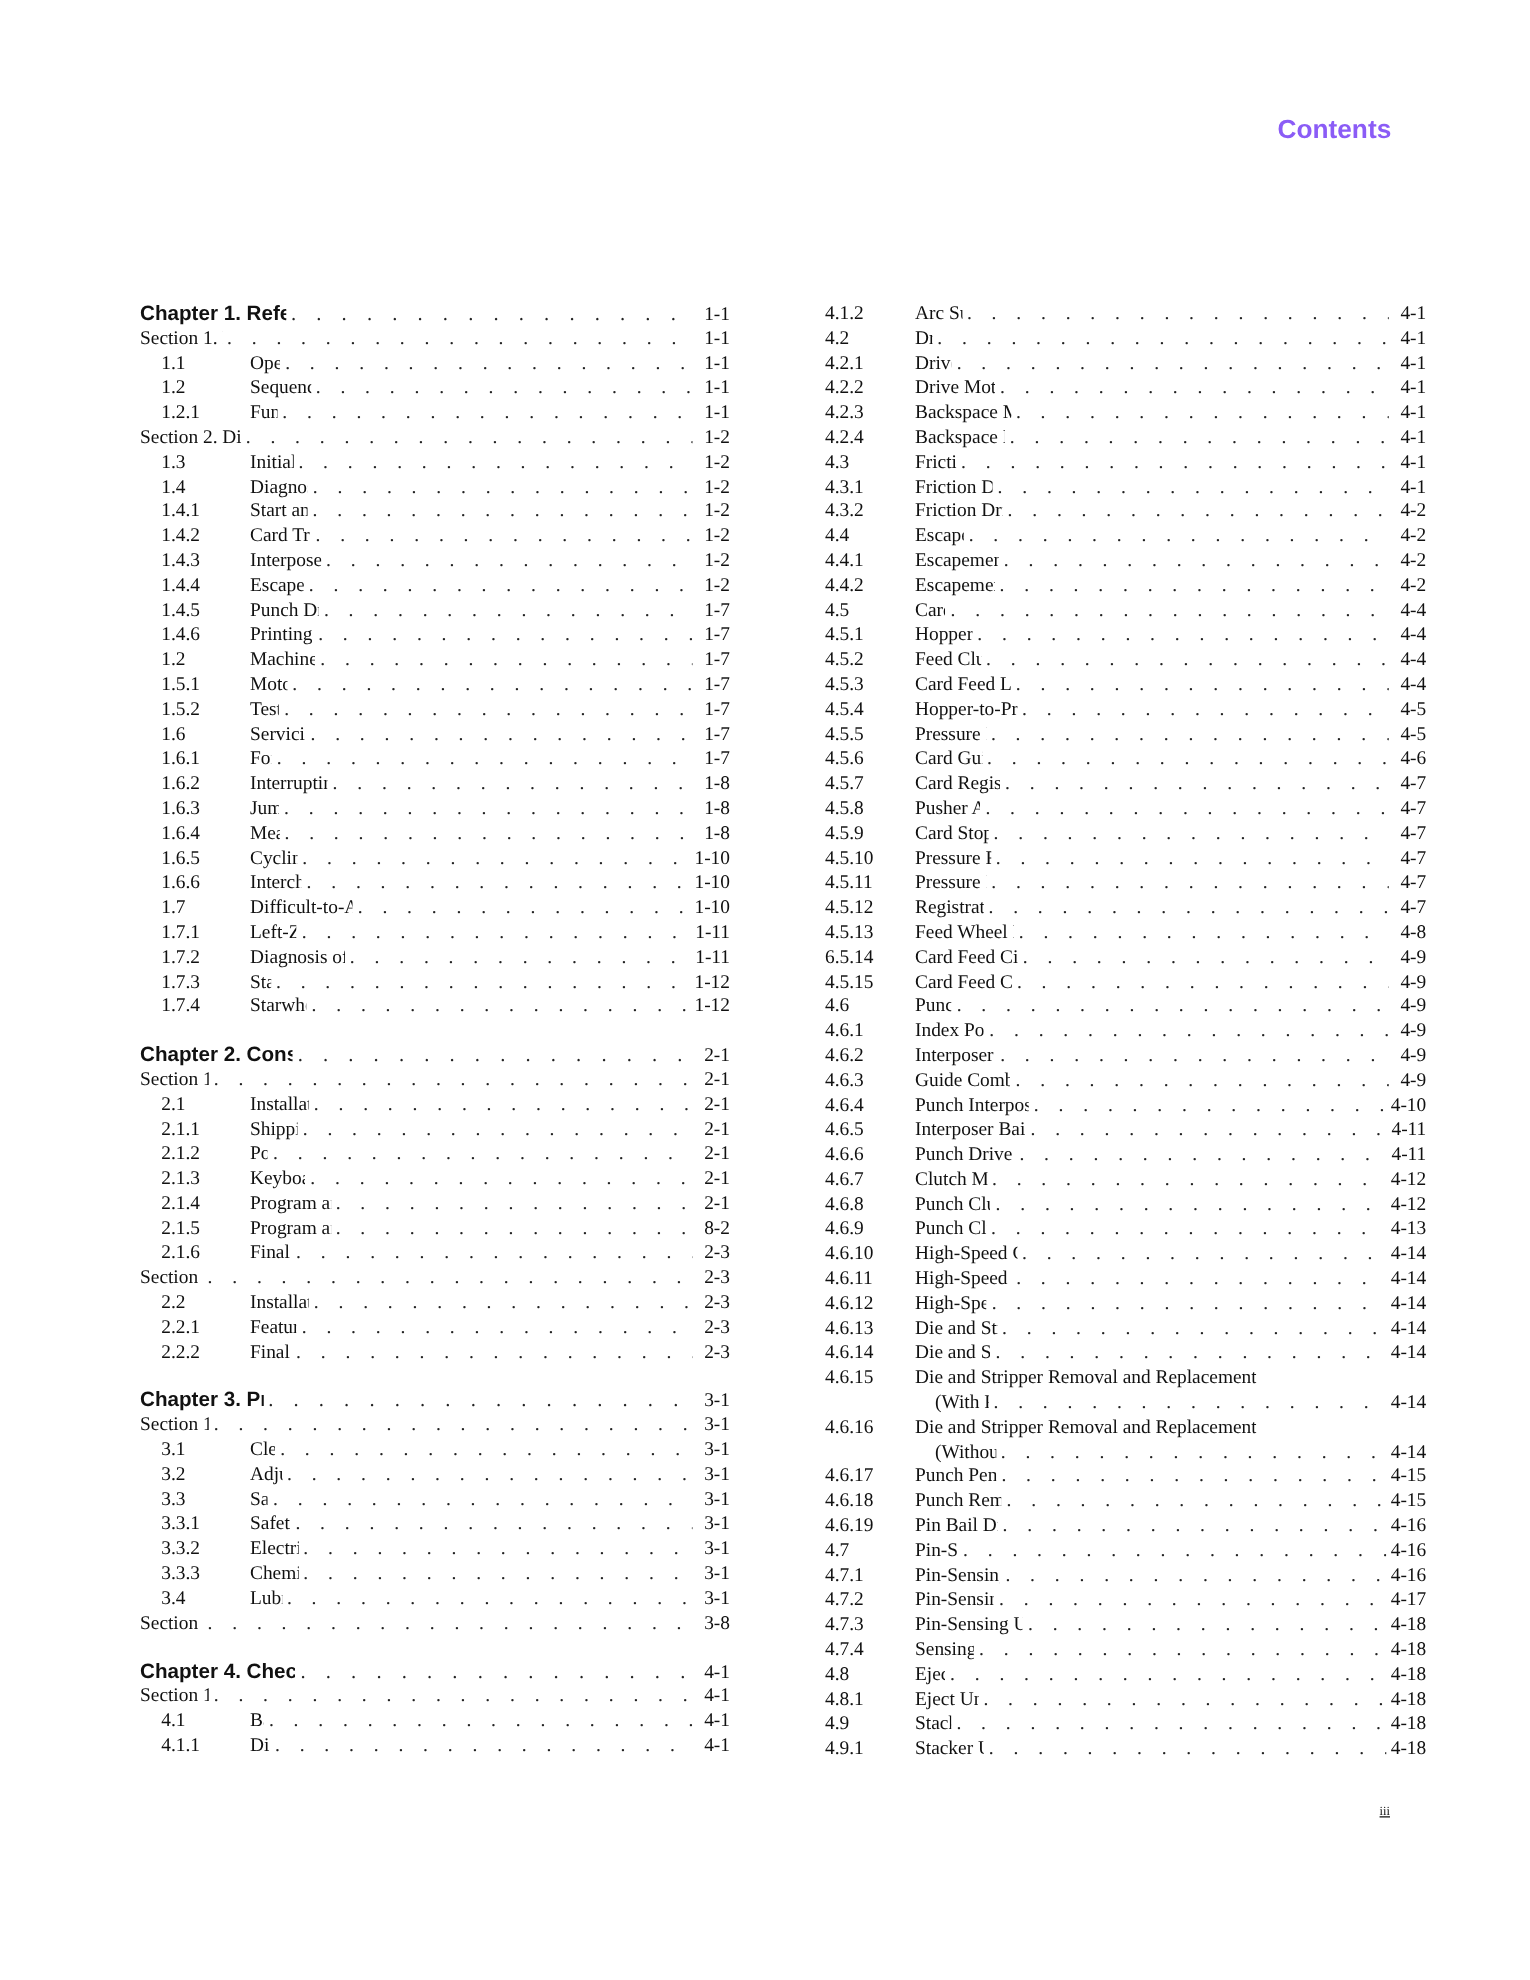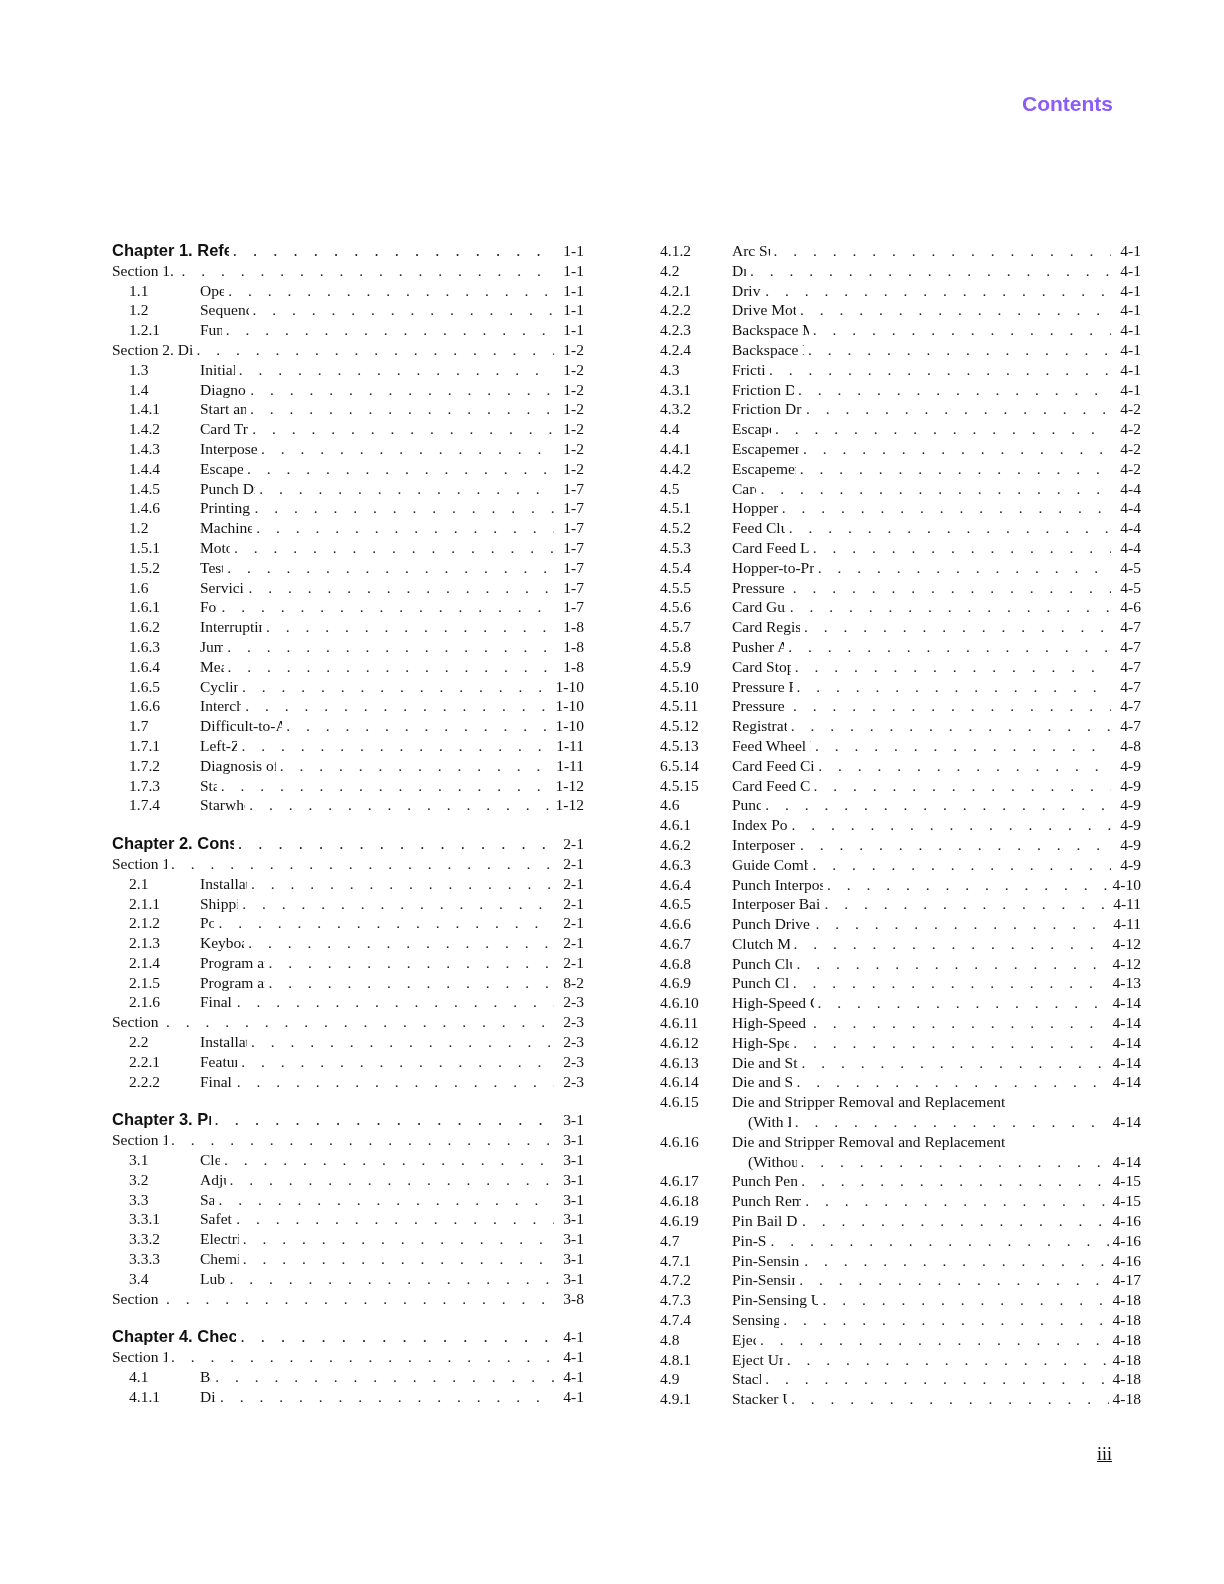--- a/index.html
+++ b/index.html
@@ -32,21 +32,21 @@
     margin-top: 0;
   }
   .entry.chapter .page { font-family: "Liberation Serif", serif; font-weight: normal; font-size: 15.5px; }
   .entry.chapter .dots { font-family: "Liberation Serif", serif; font-weight: normal; }
   .gap { height: 19px; }
   .entry.cont .num { flex-basis: 72px; }
   .entry.cont .text { padding-left: 16px; }
   .entry.nopage .dots::before { content: ""; }
   .folio {
     position: absolute; right: 112px; top: 1444px;
-    font-family: "Liberation Serif", serif; font-size: 18px; text-decoration: underline;
+    font-family: "Liberation Serif", serif; font-size: 10px; text-decoration: underline;
   }
 </style>
 </head>
 <body>
 
 <div class="title">Contents</div>
 
 <div class="col col-left">
     <div class="entry chapter">
       <span class="text">Chapter 1.  Reference Data and Service Aids</span>

